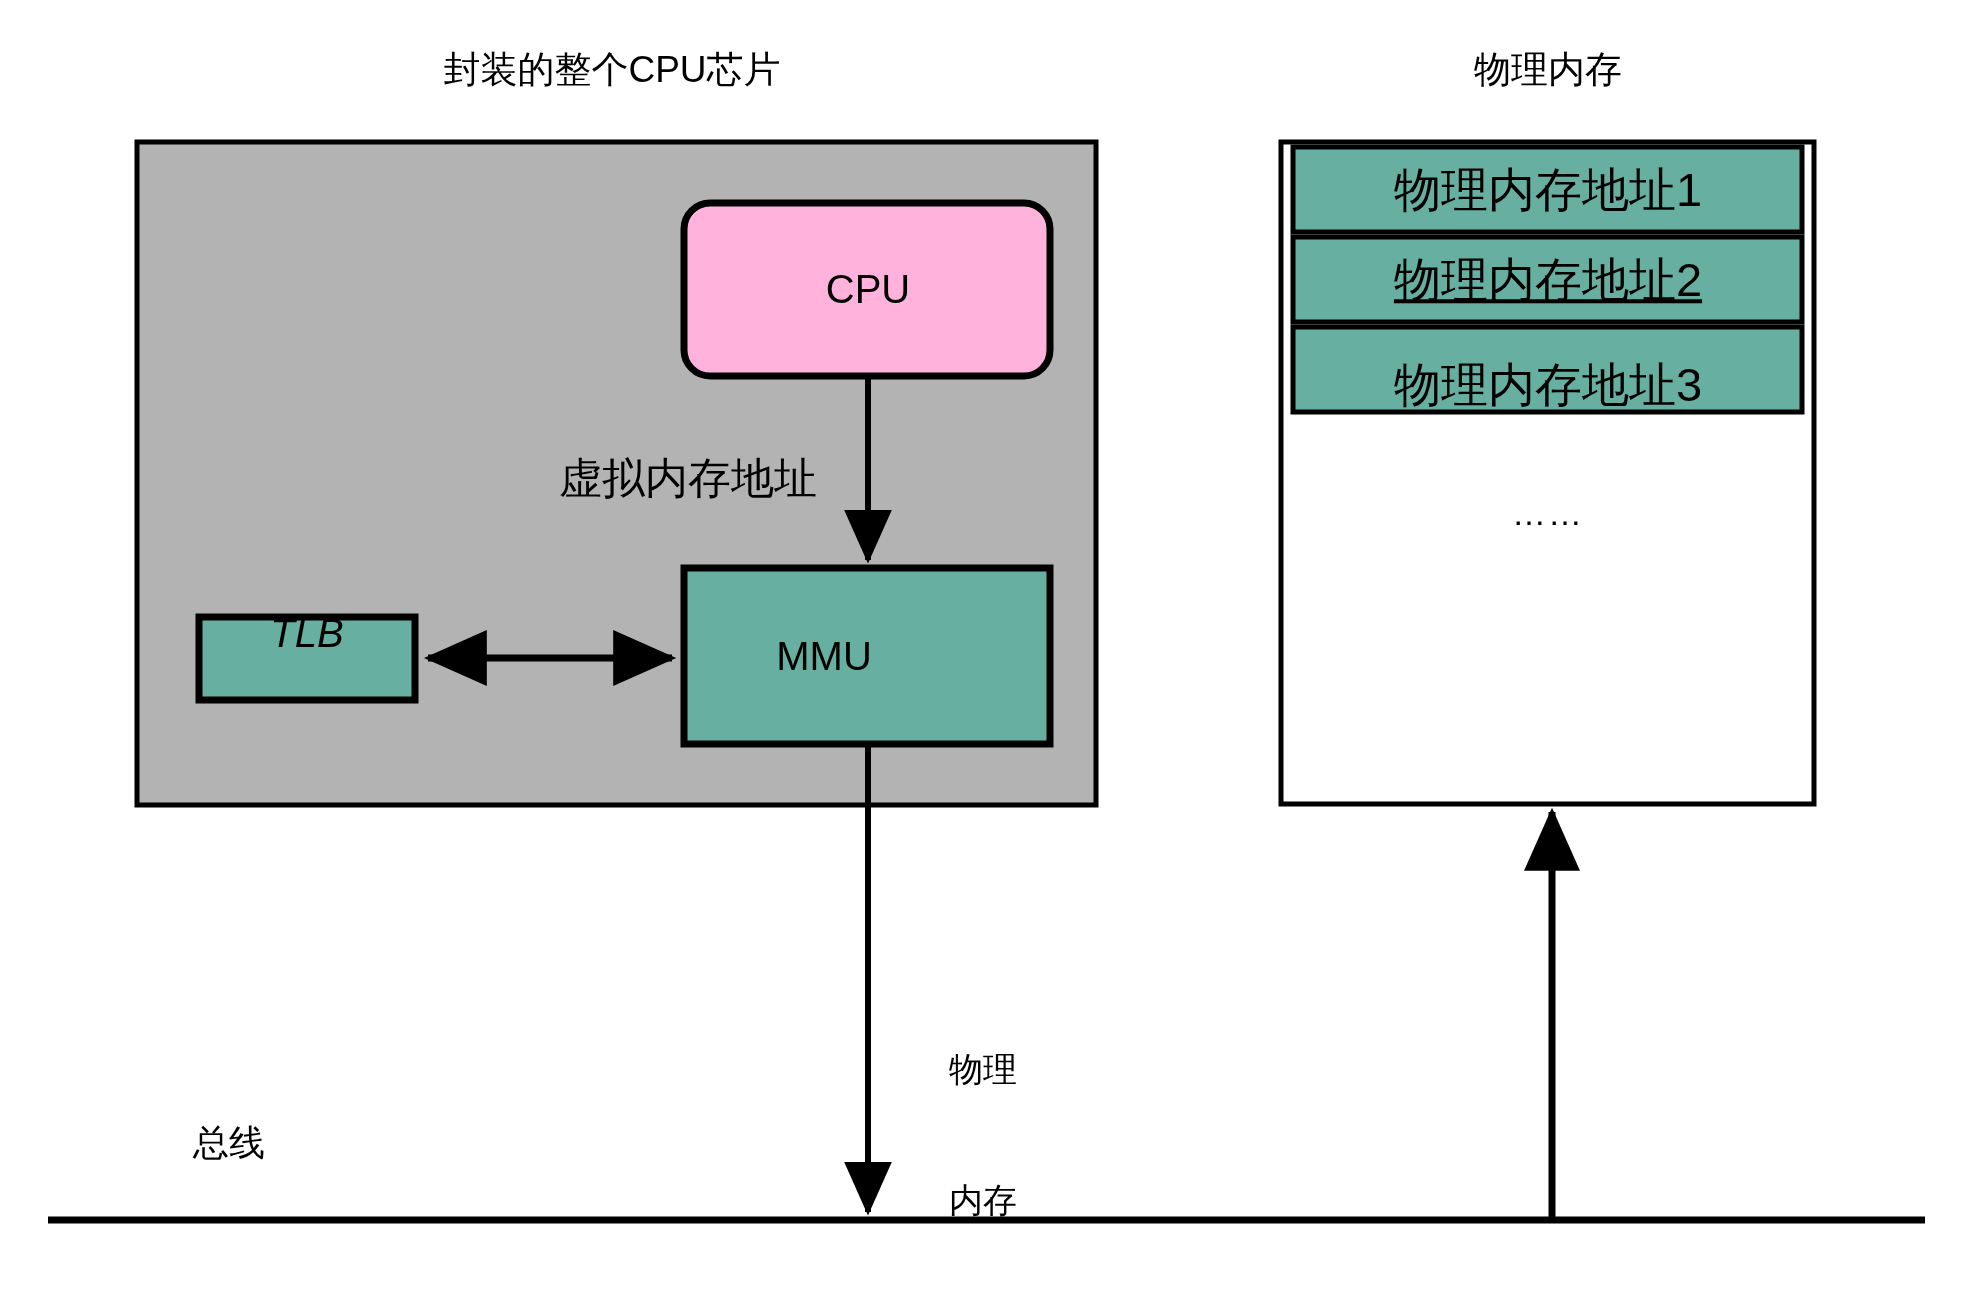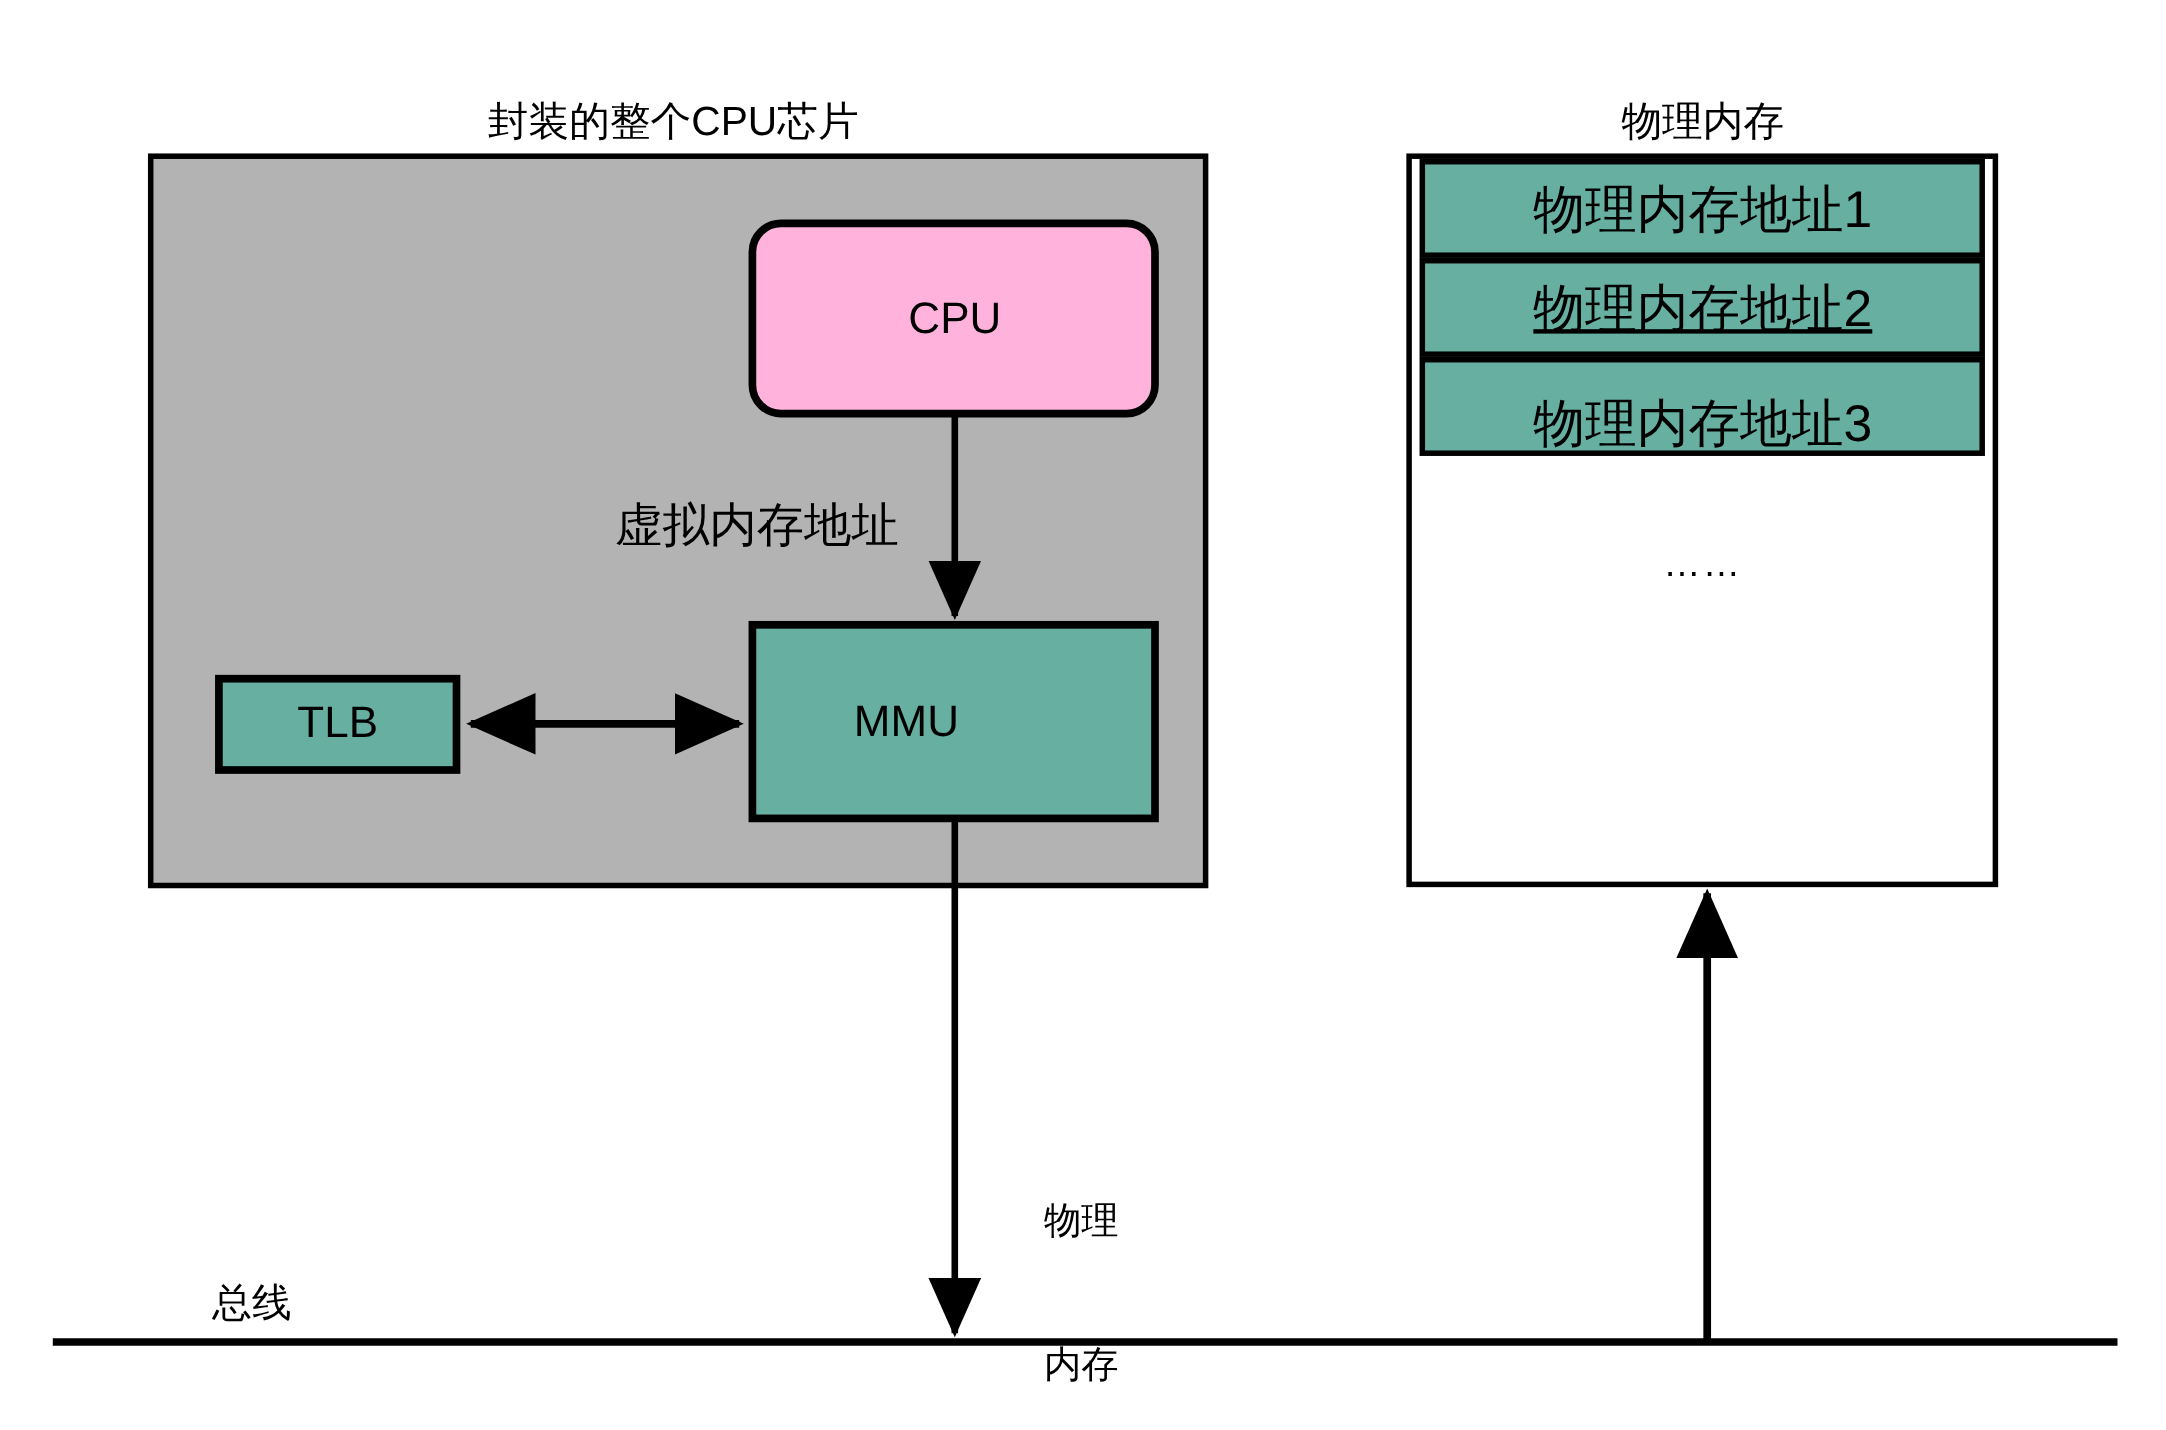--- a/index.html
+++ b/index.html
@@ -52,21 +52,20 @@
   .bus-text {
     font-size: 36px;
     font-family: Liberation Serif, serif;
   }
   .vert-stack {
     font-size: 34px;
     line-height: 1.28;
   }
   .center-h {
     transform: translateX(-50%);
-    margin-top: 41px;
   }
   .center-hv {
     transform: translate(-50%, -50%);
   }
 </style>
 </head>
 <body>
 
 <div id="stage">
 
@@ -109,21 +108,21 @@
   </svg>
 
   <div class="lbl title-text center-h" style="left:612px; top:48px;">封装的整个CPU芯片</div>
 
   <div class="lbl title-text center-h" style="left:1548px; top:48px;">物理内存</div>
 
   <div class="lbl box-text center-hv" style="left:868px; top:290px;">CPU</div>
 
   <div class="lbl box-text center-hv" style="left:824px; top:657px;">MMU</div>
 
-  <div class="lbl box-text center-hv" style="left:307px; top:658px;">TLB</div>
+  <div class="lbl box-text center-hv" style="left:307px; top:634px;font-style:italic;">TLB</div>
 
   <div class="lbl edge-text center-hv" style="left:688px; top:478px;">虚拟内存地址</div>
 
   <div class="lbl vert-stack center-h" style="left:983px; top:961px;">
     <div>物理</div>
     <div>内存</div>
     
   </div>
 
   <div class="lbl bus-text center-h" style="left:229px; top:1122px;">总线</div>

